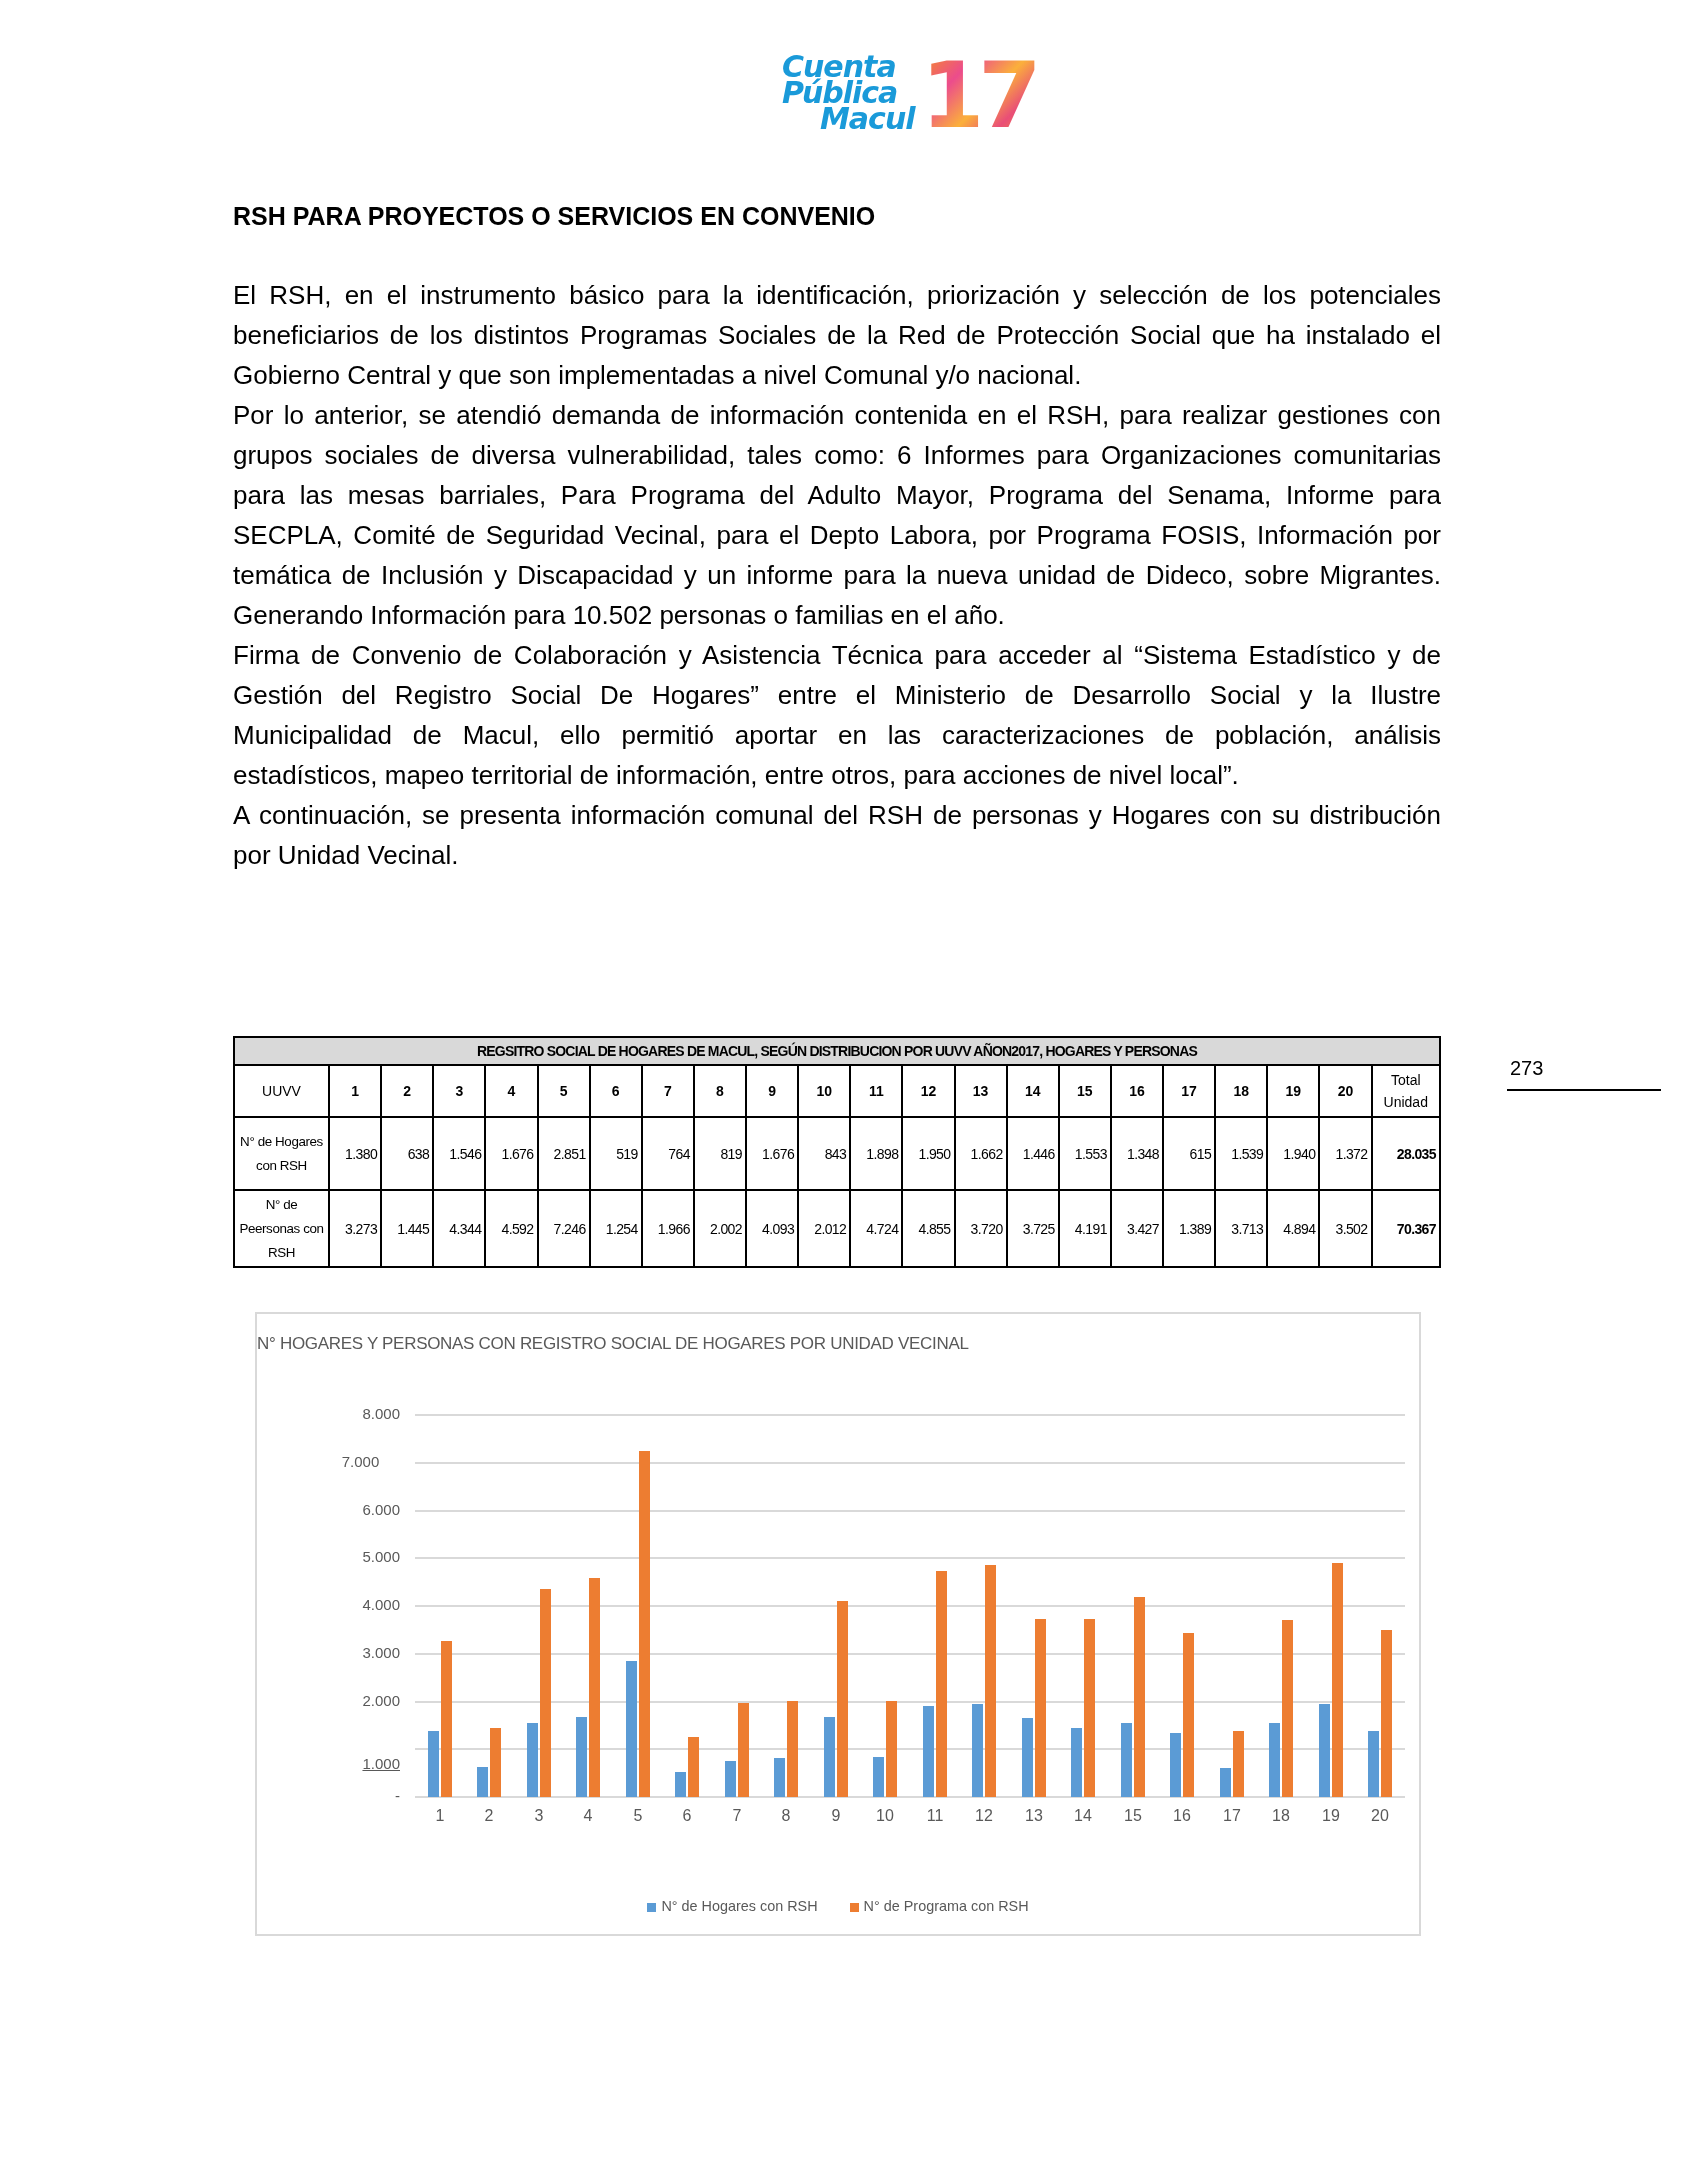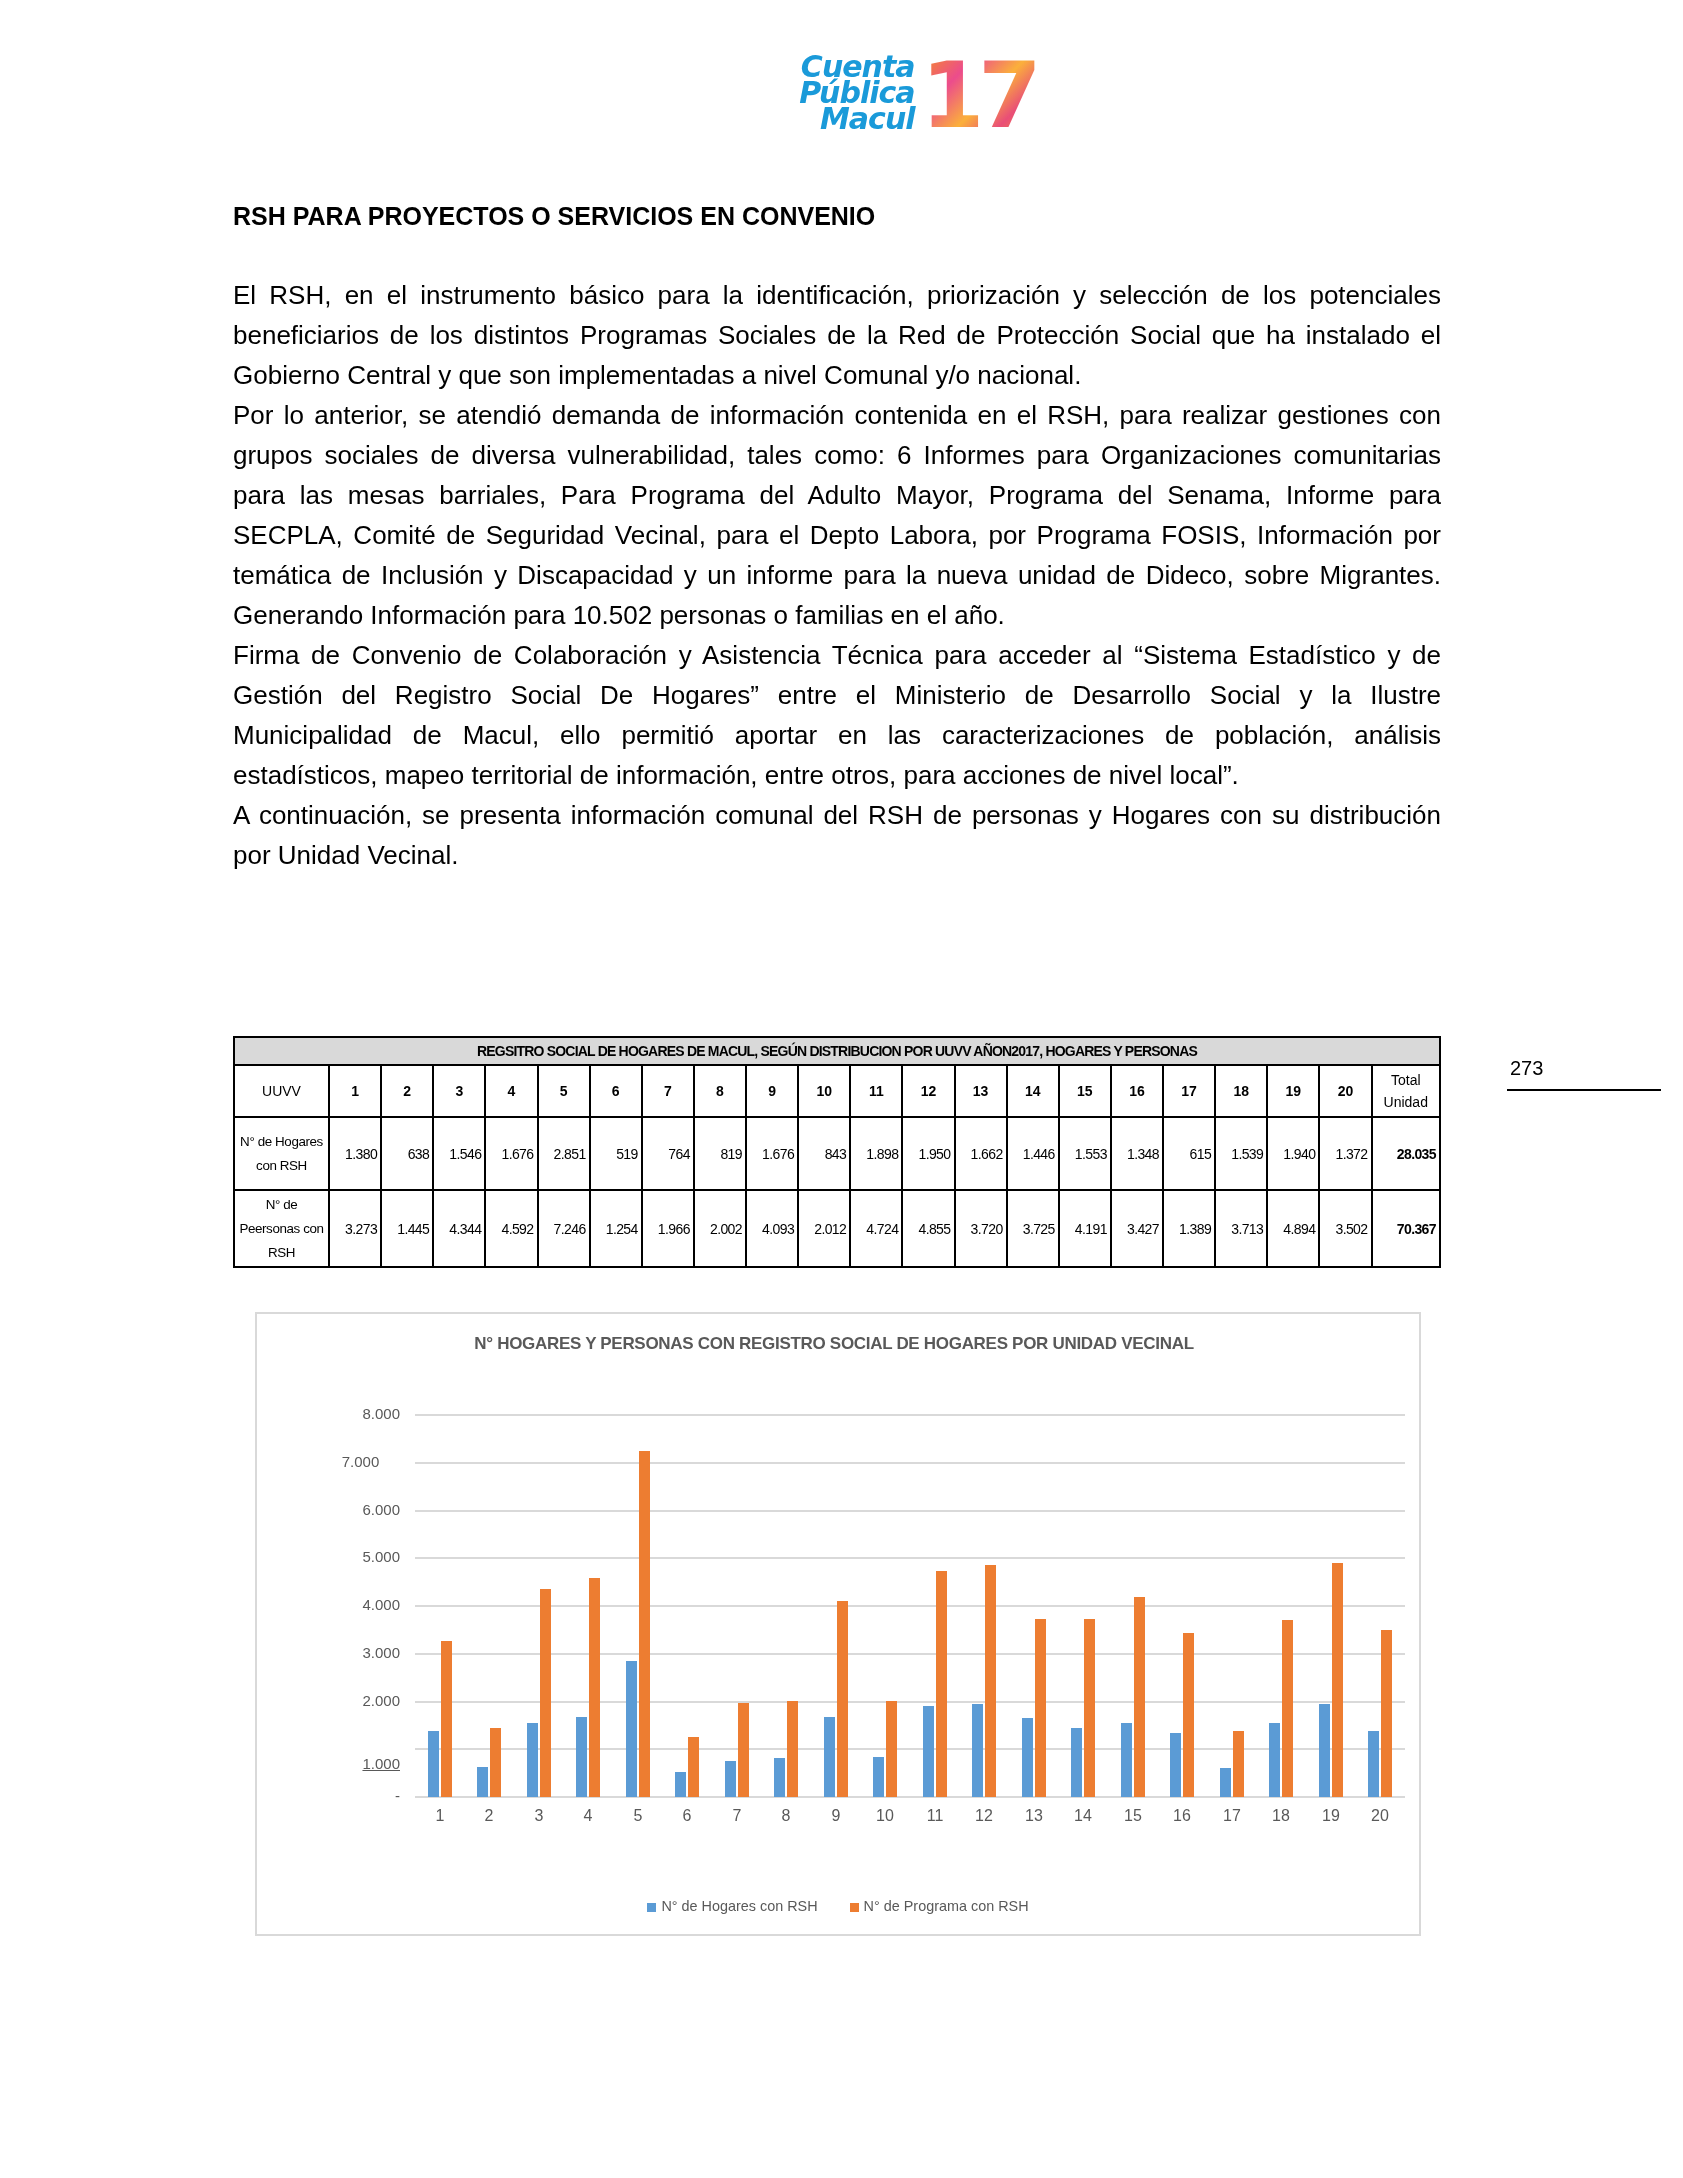--- a/index.html
+++ b/index.html
@@ -1,20 +1,20 @@
 <!DOCTYPE html>
 <html><head>
 <meta charset="utf-8">
 <style>
   html, body { margin:0; padding:0; background:#ffffff; }
   body { width:1683px; height:2178px; position:relative; font-family:"Liberation Sans", sans-serif; color:#000; overflow:hidden; }
 
   
   .logo { position:absolute; left:782px; top:54px; width:673px; height:94px; }
-  .logo-text { position:absolute; left:0; top:0; font-family:"DejaVu Sans", sans-serif; font-weight:bold; font-style:italic; color:#1a9ad9; font-size:30px; line-height:26px; letter-spacing:-1px;text-align:right; }
+  .logo-text { position:absolute; left:0; top:0; font-family:"DejaVu Sans", sans-serif; font-weight:bold; font-style:italic; color:#1a9ad9; font-size:30px; line-height:26px; letter-spacing:-1px; }
   .logo-text span { display:block; }
   .logo-text .l2 { padding-left:0; }
   .logo-text .l3 { padding-left:38px; }
   .logo-17 { position:absolute; left:139px; top:-4px; font-family:"DejaVu Sans", sans-serif; font-weight:bold; font-size:91px; line-height:91px; letter-spacing:-6px;
      background:linear-gradient(135deg,#f7941d 0%,#ec4c8c 30%,#fbb03b 55%,#e94e77 75%,#f7941d 100%);
      -webkit-background-clip:text; background-clip:text; color:transparent; }
   .banner { position:absolute; left:287px; top:48px; width:376px; height:40px; }
   .banner .bar-y { position:absolute; left:0; top:0; width:129px; height:5px; background:#f7e463; }
   .banner .bar-m { position:absolute; left:218px; top:0; width:158px; height:3px; background:#c2197d; }
   .banner .bar-b { position:absolute; left:10px; top:8px; width:347px; height:20px; background:#2a9fdb; color:#fff; font-family:"DejaVu Sans", sans-serif; font-weight:bold; font-size:12.4px; letter-spacing:2px; line-height:20px; text-align:center; }
@@ -36,21 +36,21 @@
   .tbl .cap { background:#d9d9d9; font-weight:bold; font-size:14px; text-align:center; height:26px; letter-spacing:-0.8px; }
   .tbl .hdr th { font-weight:bold; height:50px; text-align:center; font-size:14px; }
   .tbl .rowlabel { text-align:center; font-size:13.4px; line-height:24px; width:87px; letter-spacing:-0.4px; }
   .tbl td.num { text-align:right; font-size:14px; letter-spacing:-0.6px; }
   .tbl td.total { text-align:right; font-weight:bold; }
   .tbl tr.r1 td { height:71px; }
   .tbl tr.r2 td { height:75px; }
 
   
   .chart { position:absolute; left:255px; top:1312px; width:1162px; height:620px; border:2px solid #d9d9d9; background:#fff; }
-  .chart-title { position:absolute; left:0; right:8px; top:20px; text-align:center; font-size:17px; font-weight:bold; color:#595959; letter-spacing:-0.3px; }
+  .chart-title { position:absolute; left:0; right:8px; top:20px; text-align:left; font-size:17px; font-weight:normal; color:#595959; letter-spacing:-0.3px; }
   .plot { position:absolute; left:158px; top:101px; width:990px; height:382px; }
   .gridline { position:absolute; left:0; right:0; height:2px; background:#d9d9d9; }
   .ytick { position:absolute; right:1005px; width:79px; text-align:right; font-size:15px; color:#595959; }
   .bar { position:absolute; bottom:0; width:11px; }
   .bar.h { background:#5b9bd5; }
   .bar.p { background:#ed7d31; }
   .xtick { position:absolute; top:392px; width:40px; margin-left:-20px; text-align:center; font-size:16px; color:#595959; }
   .legend { position:absolute; left:0; right:0; top:584px; text-align:center; font-size:14.4px; color:#595959; }
   .legend .item { display:inline-block; margin:0 14px; }
   .legend .sw { display:inline-block; width:9px; height:9px; margin-right:5px; vertical-align:middle; }

